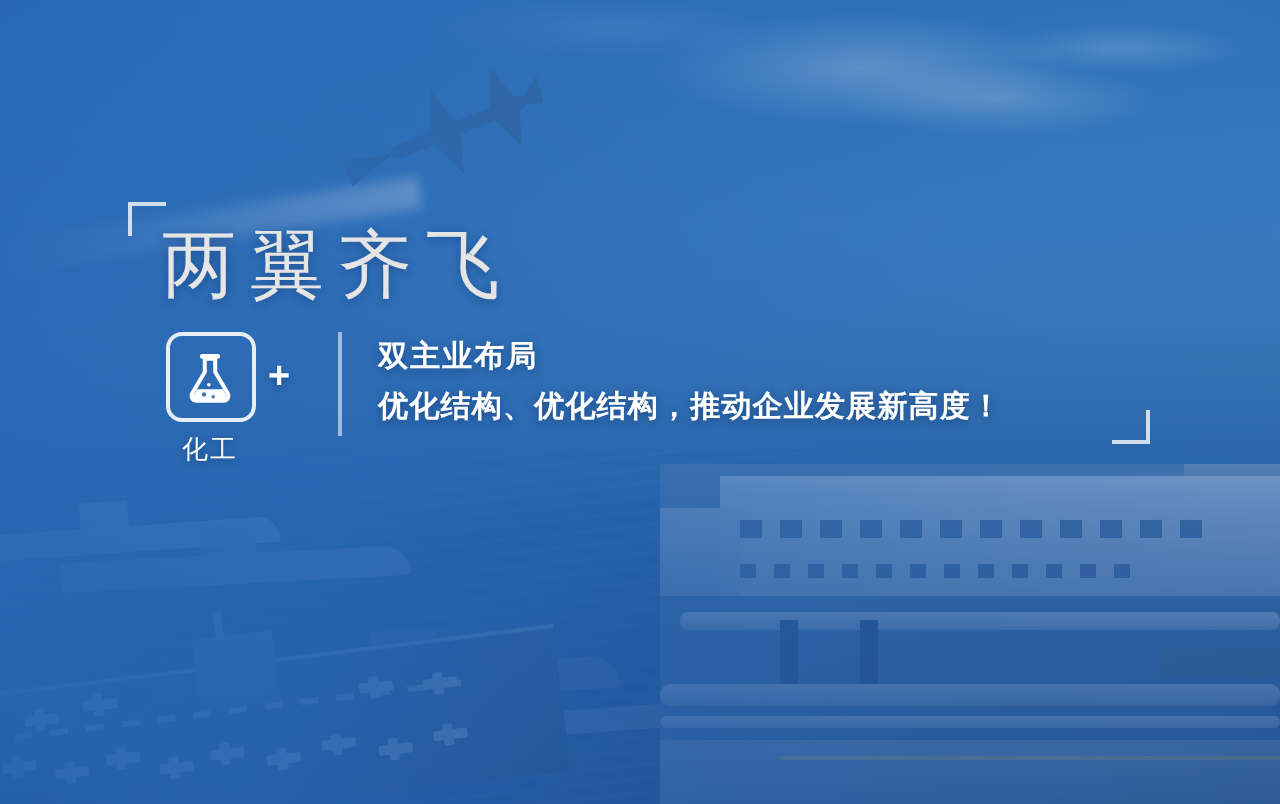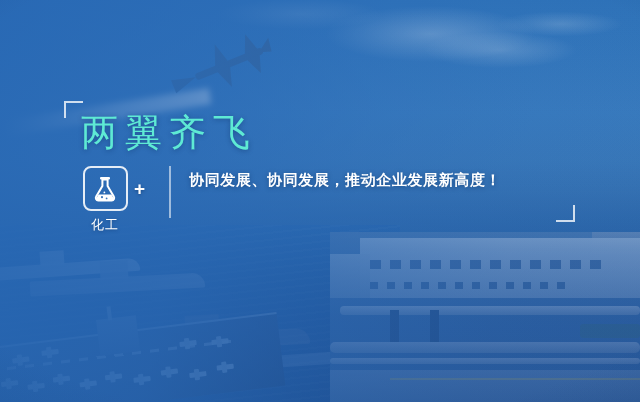--- a/index.html
+++ b/index.html
@@ -163,21 +163,21 @@
     left:64px; top:101px; width:19px; height:17px;
     border-width:2px 0 0 2px;
   }
   .bracket-br{
     left:556px; top:205px; width:19px; height:17px;
     border-width:0 2px 2px 0;
   }
 
   .headline{
     position:absolute; left:81px; top:112px;
-    font-size:37px; line-height:42px; color:#5eead4;
+    font-size:37px; line-height:42px; color:#e5e5e5;
     letter-spacing:7px; font-weight:400;
     text-shadow:0 1px 5px rgba(10,45,95,.45);
     white-space:nowrap;
   }
 
   .midrow{
     position:absolute; left:81px; top:166px;
     display:flex; align-items:flex-start;
   }
   .iconset{ display:flex; align-items:flex-start; }
@@ -349,18 +349,19 @@
           <span class="iconlabel">化工</span>
         </div>
 
         <span class="plus">+</span>
 
       </div>
 
       <div class="divider"></div>
 
       <div class="taglines">
-        <div class="tagline t2">协同发展、协同发展，推动企业发展新高度！</div>
+        <div class="tagline t1">双主业布局</div>
+        <div class="tagline t2">优化结构、优化结构，推动企业发展新高度！</div>
       </div>
     </div>
 
   </div>
 </div>
 
 </body></html>

